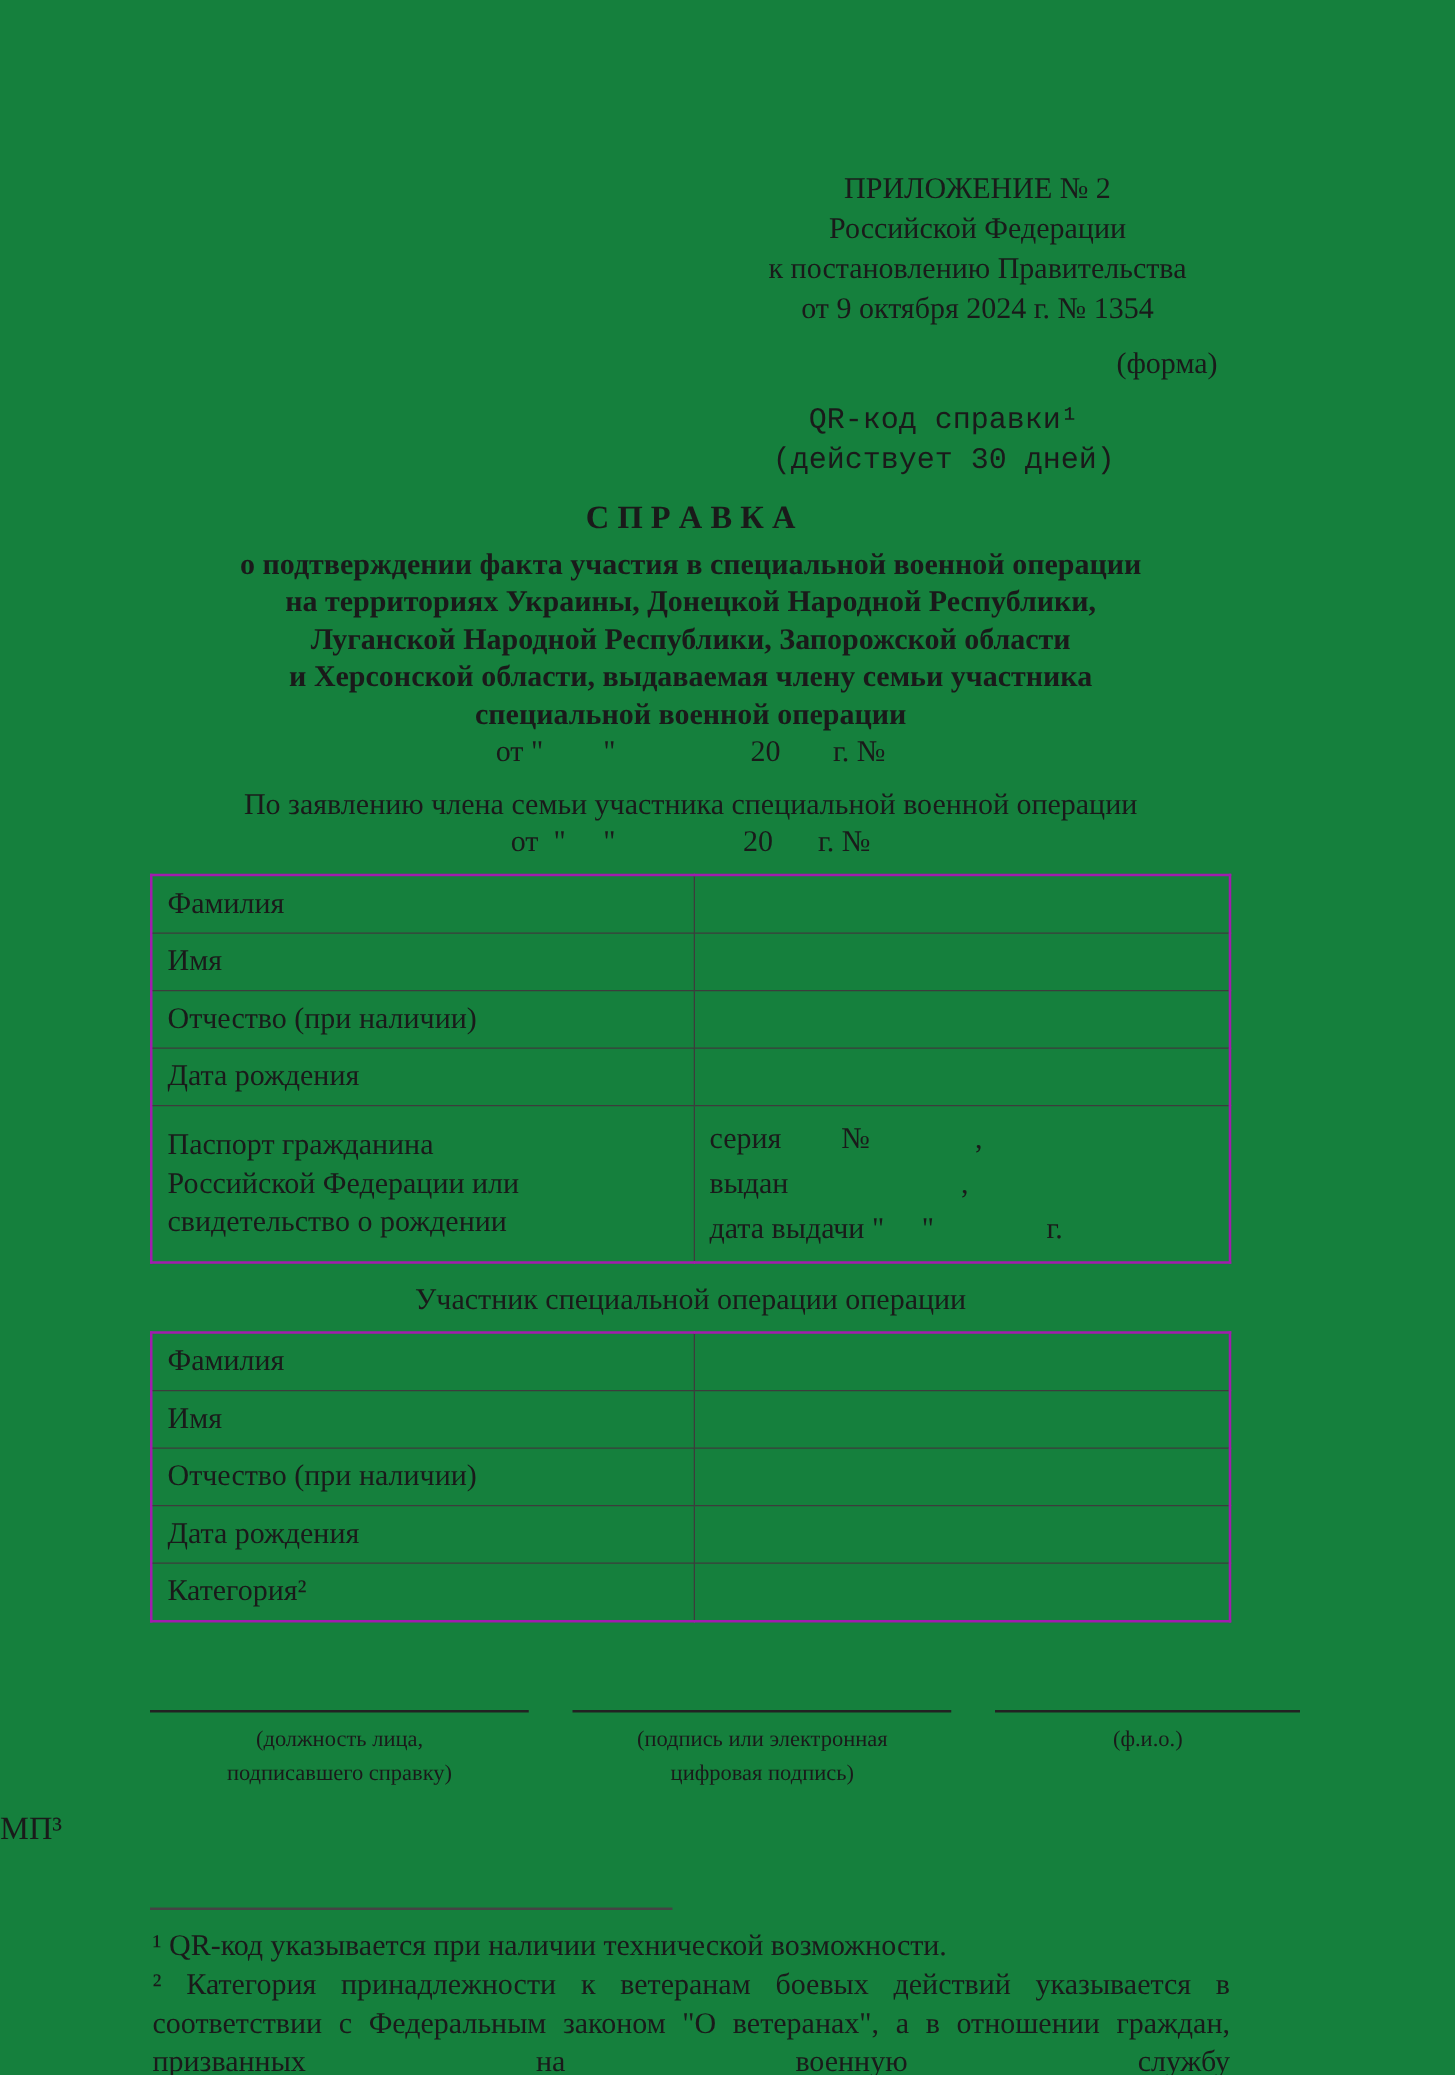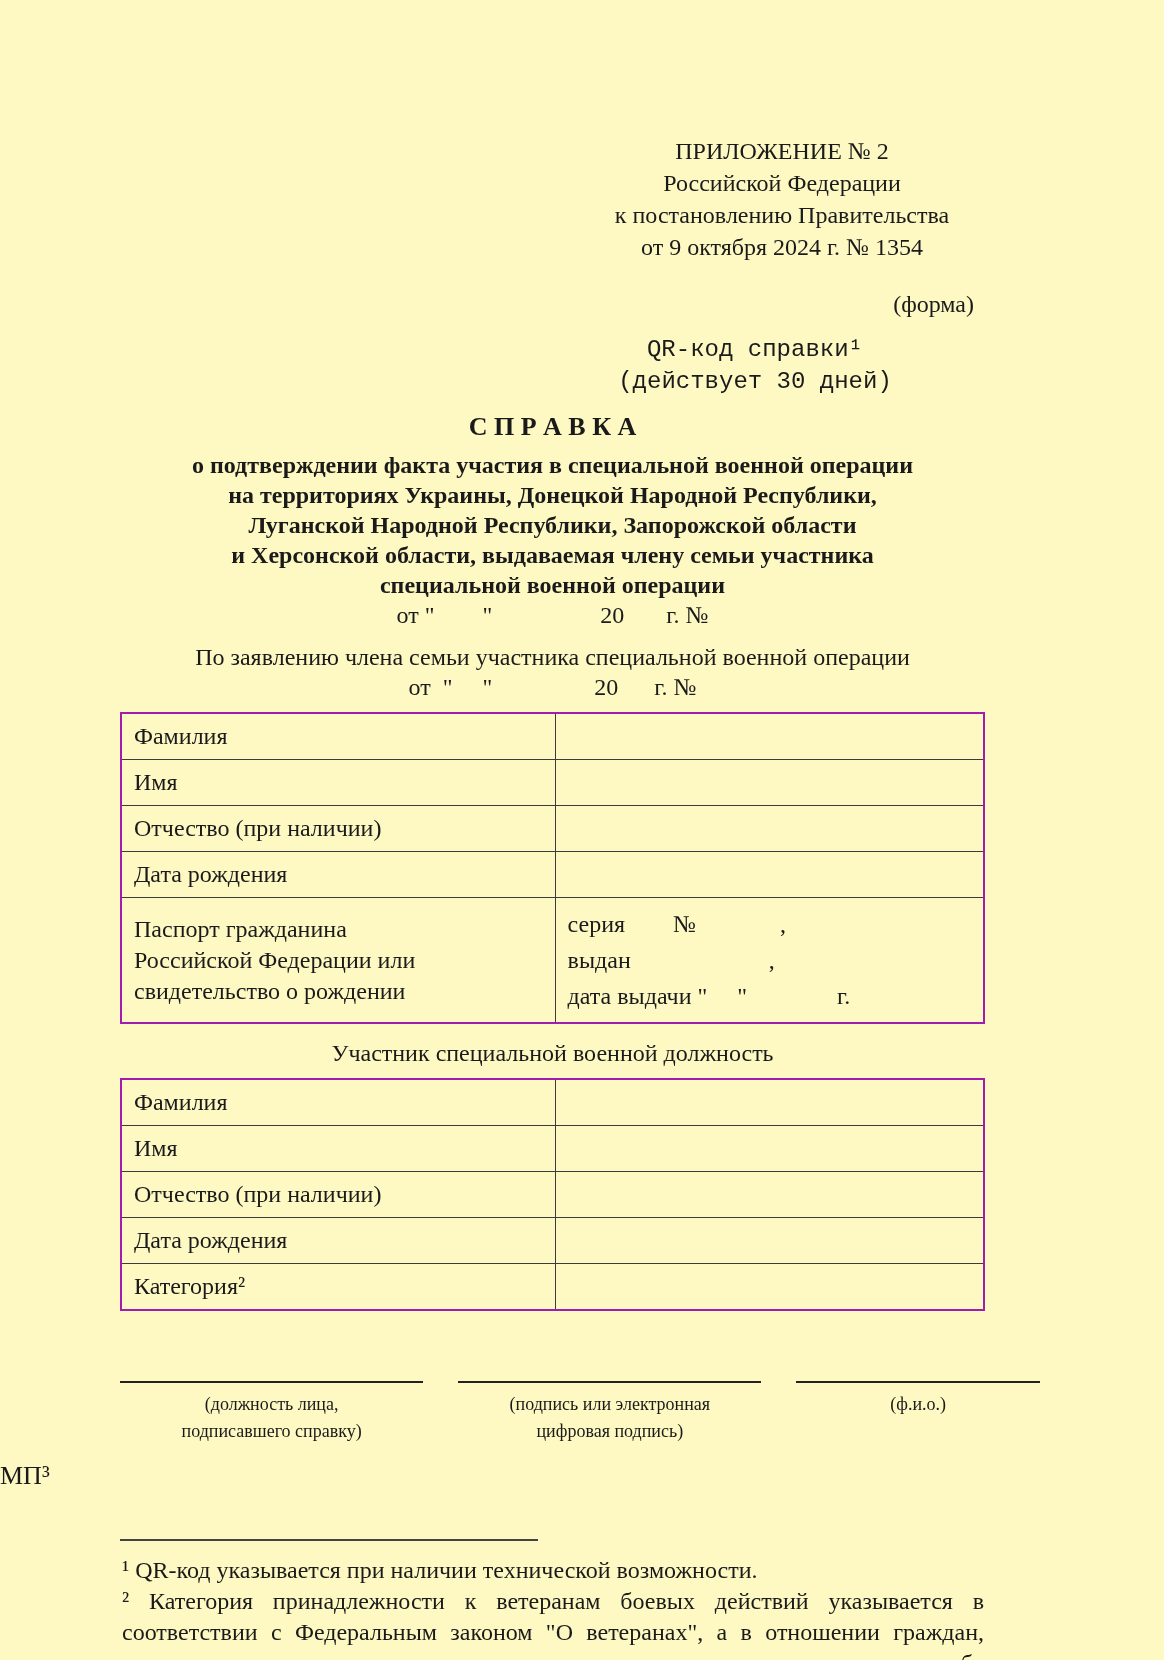--- a/index.html
+++ b/index.html
@@ -1,35 +1,35 @@
 <!DOCTYPE html>
 <html><head>
 <meta charset="utf-8">
 <style>
   html, body { margin: 0; padding: 0; background: #ffffff; }
   .page {
     position: relative;
     width: 1164px;
     height: 1660px;
-    background: #fef9c3;
+    background: #15803d;
     color: #1a1a1a;
     font-family: "Liberation Serif", "DejaVu Serif", serif;
     font-size: 24px;
     box-sizing: border-box;
     padding-top: 135px;
     overflow: hidden;
   }
   .header-block {
     width: 380px;
     margin-left: 592px;
     text-align: center;
     line-height: 32px;
   }
   .forma {
-    margin-top: 25px;
+    margin-top: 12px;
     text-align: right;
     padding-right: 190px;
     line-height: 32px;
   }
   .qr-block {
     margin-top: 14px;
     width: 380px;
     margin-left: 565px;
     text-align: center;
     line-height: 32px;
@@ -185,21 +185,21 @@
           <td class="label-cell passport-label">Паспорт гражданина
 Российской Федерации или
 свидетельство о рождении</td>
           <td class="value-cell passport-value">серия        №              ,
 выдан                       ,
 дата выдачи "     "               г.</td>
         </tr>
       </tbody>
     </table>
 
-    <div class="participant-heading">Участник специальной военной должность</div>
+    <div class="participant-heading">Участник специальной операции операции</div>
 
     <table class="form-table">
       <tbody>
         <tr>
           <td class="label-cell">Фамилия</td>
           <td class="value-cell"></td>
         </tr>
         <tr>
           <td class="label-cell">Имя</td>
           <td class="value-cell"></td>

